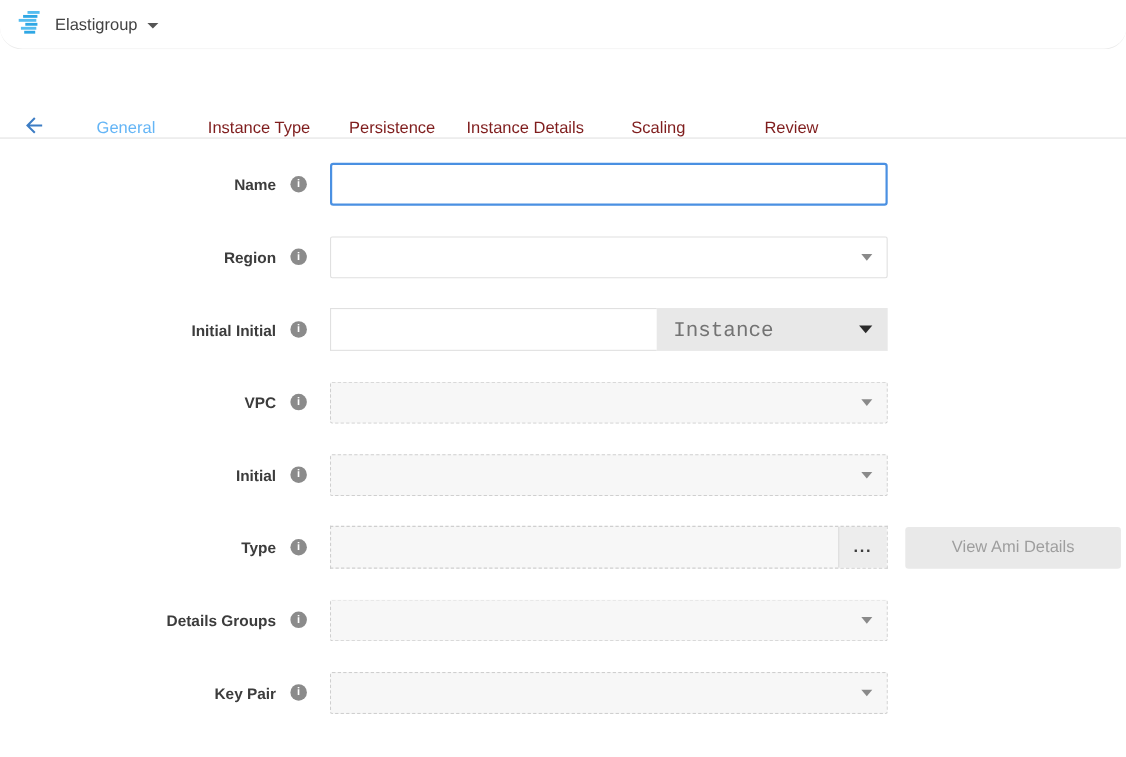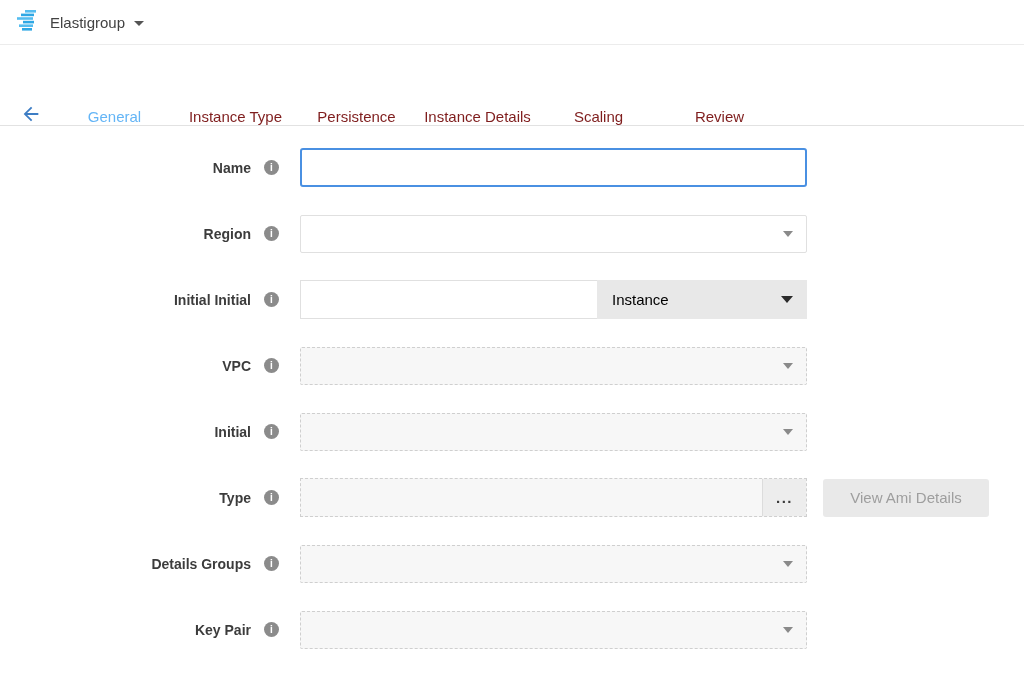--- a/index.html
+++ b/index.html
@@ -1,21 +1,21 @@
 <!DOCTYPE html>
 <html><head>
 <meta charset="utf-8">
 <style>
   * { margin:0; padding:0; box-sizing:border-box; }
   html,body { width:1024px; height:688px; background:#ffffff;
               font-family:"Liberation Sans", sans-serif; overflow:hidden; }
 
   
   .topbar { height:45px; display:flex; align-items:center; padding-left:16px;
-            border-bottom:1px solid #ececec; background:#fff; }
+            border-bottom:1px solid #ececec; background:#fff;border-radius:20px; }
   .logo { width:24px; height:26px; display:block; }
   .app-name { font-size:15px; color:#424242; margin-left:10px; }
   .caret-sm { width:0; height:0; border-left:5px solid transparent;
               border-right:5px solid transparent; border-top:5px solid #555;
               margin-left:9px; margin-top:2px; }
 
   
   .tabbar { height:81px; display:flex; align-items:flex-end; padding-left:20px;
             border-bottom:1px solid #e2e2e2; background:#fff; }
   .back-btn { width:22px; height:22px; display:flex; align-items:center;
@@ -50,35 +50,35 @@
   .caret { position:absolute; right:13px; top:50%; margin-top:-3px; width:0;
            height:0; border-left:5px solid transparent;
            border-right:5px solid transparent; border-top:6px solid #8a8a8a; }
 
   .cap-wrap { display:flex; height:39px; }
   .cap-input { width:297px; height:39px; border:1px solid #e0e0e0;
                border-right:none; outline:none; font-size:14px; padding:0 10px;
                color:#333; background:#fff; }
   .unit-select { flex:1; background:#e8e8e8; position:relative; display:flex;
                  align-items:center; padding-left:15px; cursor:pointer; }
-  .unit-label { font-size:15px; color:#000000; }
+  .unit-label { font-size:19px; color:#737373;font-family:Liberation Mono, monospace; }
   .caret-dark { position:absolute; right:14px; top:50%; margin-top:-3.5px;
                 width:0; height:0; border-left:6px solid transparent;
                 border-right:6px solid transparent; border-top:7px solid #2b2b2b; }
 
   .picker { display:flex; width:100%; height:39px; border:1px dashed #cfcfcf;
             background:#f7f7f7; margin-top:0; }
   .picker-main { flex:1; }
   .picker-dots { width:44px; background:#ededed; border-left:1px solid #dcdcdc;
                  display:flex; align-items:center; justify-content:center;
                  cursor:pointer; }
   .dots { font-size:15px; font-weight:bold; letter-spacing:1.5px; color:#3c3c3c;
           line-height:0; }
 
-  .side-btn { width:166px; height:38px; background:#e9e9e9; border:none;
+  .side-btn { width:196px; height:38px; background:#e9e9e9; border:none;
               border-radius:3px; font-size:15px; color:#9e9e9e;
               font-family:"Liberation Sans", sans-serif; cursor:pointer;
               display:flex; align-items:center; justify-content:center;
               white-space:nowrap; }
 </style>
 </head>
 <body>
 
 <div class="topbar">
   <svg class="logo" viewBox="0 0 24 26">

